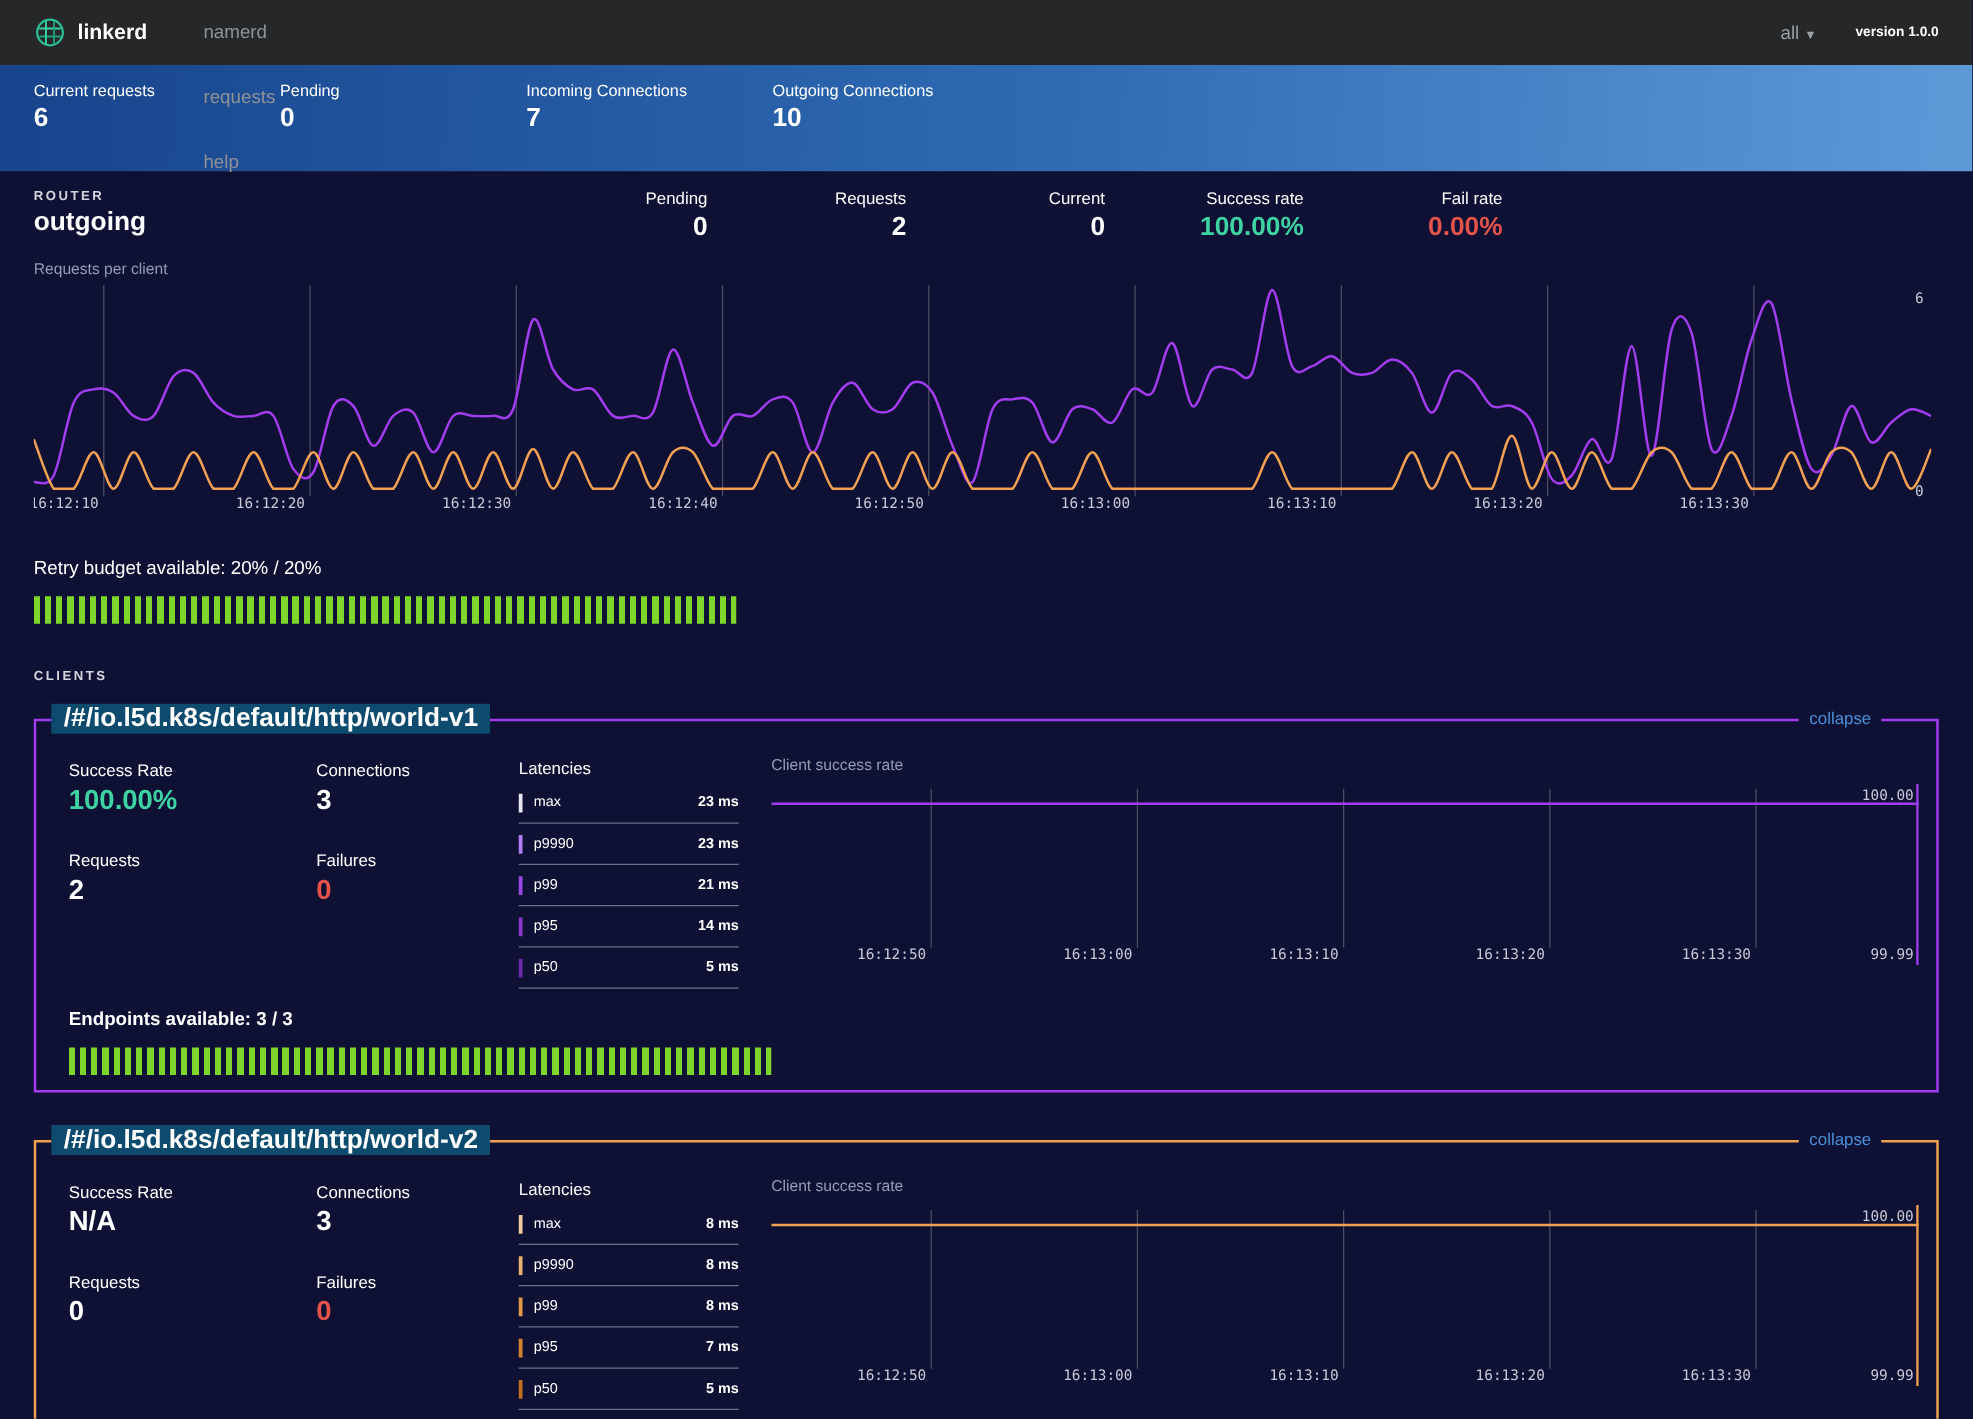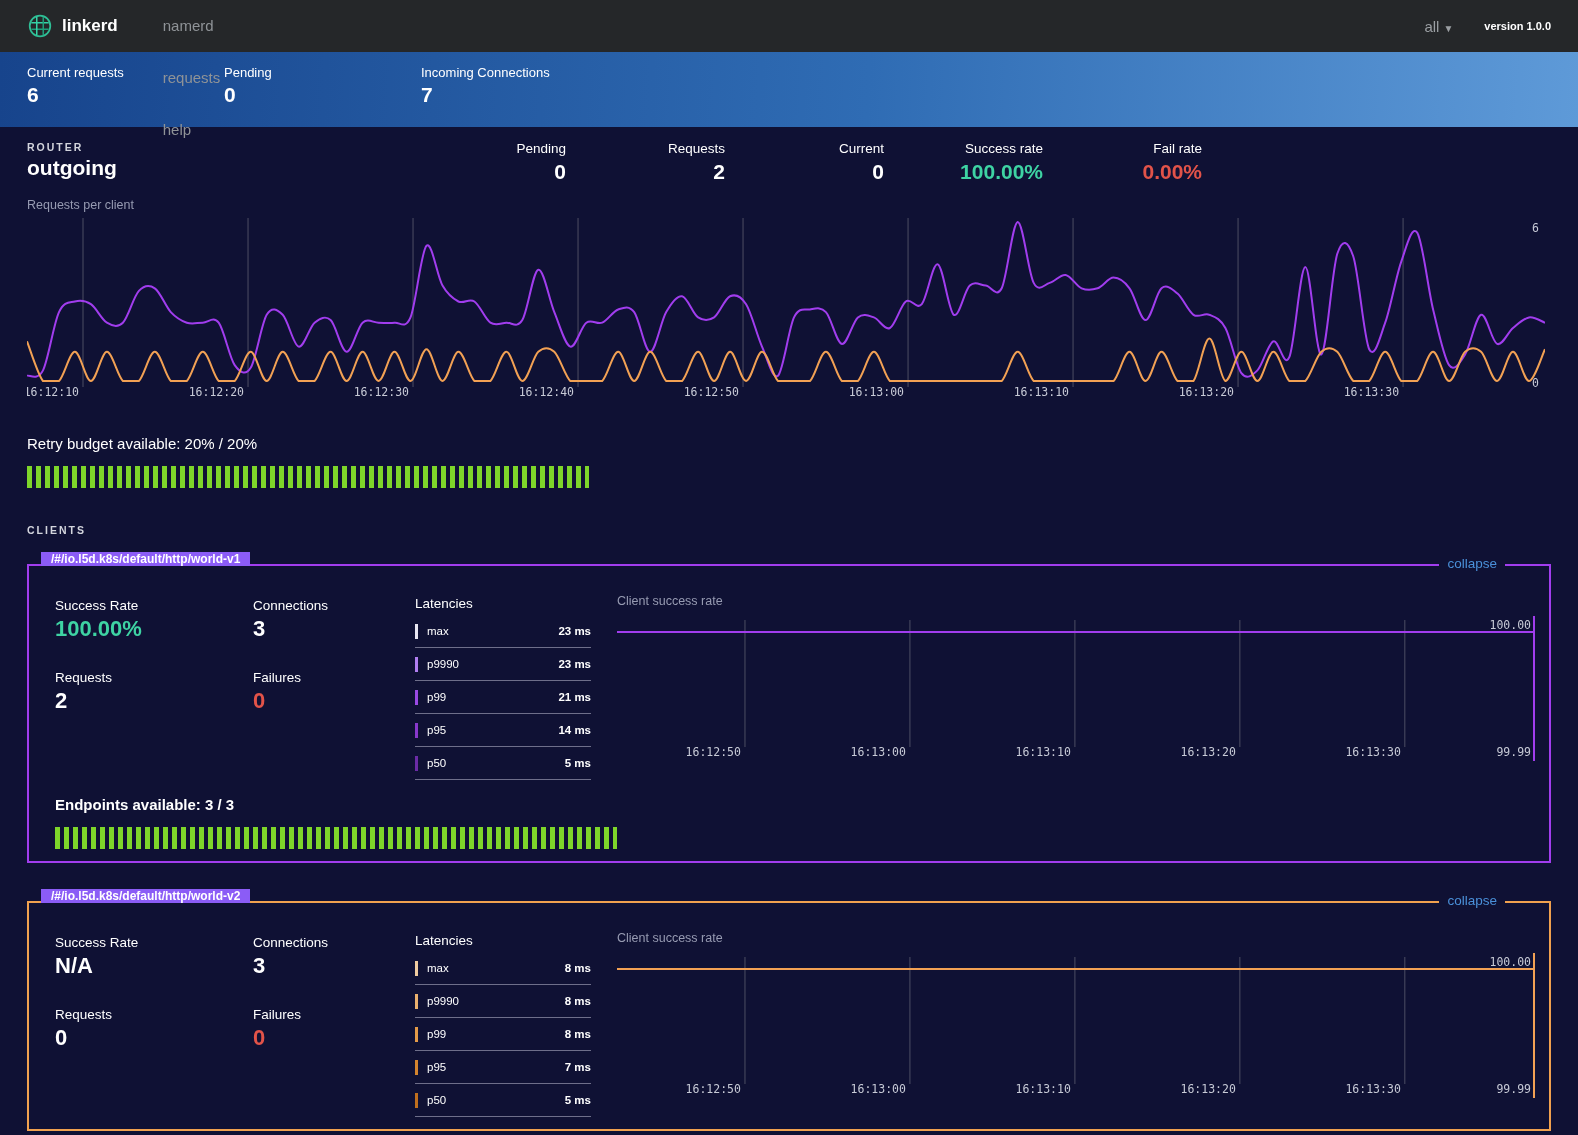--- a/index.html
+++ b/index.html
@@ -13,21 +13,21 @@
   .navbar { height:52px; background:#252729; display:flex; align-items:center; padding:0 27px; }
   .brand { display:flex; align-items:center; gap:9px; cursor:pointer; }
   .brand-name { font-size:17px; font-weight:bold; color:#fff; }
   .nav-items { display:flex; margin-left:24px;flex-direction:column; }
   .nav-item { padding:0 21px; font-size:15px; color:#8f9397; cursor:pointer; line-height:52px; }
   .nav-right { margin-left:auto; display:flex; align-items:center; gap:31px; }
   .ns-select { color:#9b9fa3; font-size:15px; cursor:pointer; }
   .ns-caret { font-size:10px; margin-left:4px; color:#9b9fa3; }
   .version { font-size:11px; font-weight:bold; color:#fff; }
   
-  .overview { height:75px; background:linear-gradient(93deg,#17448c 0%,#2f6cb4 55%,#5e9ad8 100%);
+  .overview { height:85px; background:linear-gradient(93deg,#17448c 0%,#2f6cb4 55%,#5e9ad8 100%);
               display:flex; align-items:flex-start; padding:13px 27px 0; }
   .ov-stat { width:197px; }
   .ov-label { font-size:13px; color:#fff; }
   .ov-value { font-size:21px; font-weight:bold; margin-top:3px; }
   
   .router-head { display:flex; padding:14px 27px 0; }
   .router-title { width:380px; }
   .section-label { font-size:10.5px; font-weight:bold; letter-spacing:2px; color:#d3d5dd; }
   .router-name { font-size:21px; font-weight:bold; margin-top:3px; }
   .router-stats { display:flex; }
@@ -43,22 +43,22 @@
   
   .budget-block { margin:30px 0 0 27px; }
   .budget-text { font-size:15px; }
   .stripe-bar { height:22px; width:562px; margin-top:14px;
     background:repeating-linear-gradient(90deg,#7ed62a 0 5px, rgba(0,0,0,0) 5px 9px); }
   
   .clients-label { margin:36px 0 0 27px; }
   .client-card { position:relative; margin:28px 27px 0; border:2px solid; padding:24px 14px 12px; }
   .card-v1 { border-color:#a13dee; }
   .card-v2 { border-color:#f0a14f; margin-top:38px; }
-  .client-title { position:absolute; top:-14px; left:12px; background:#8b5cf6; padding:0 10px;
-                  font-size:12px; font-weight:bold; }
+  .client-title { position:absolute; top:-14px; left:12px; background:#0c4a6e; padding:0 10px;
+                  font-size:21px; font-weight:bold; }
   .collapse-link { position:absolute; top:-10px; right:44px; background:#0f1134; padding:0 8px;
                    color:#4a90d9; font-size:13.5px; cursor:pointer; }
   .card-body { display:flex; }
   .card-stats { width:372px; display:grid; grid-template-columns:198px 174px; row-gap:28px;
                 align-content:start; padding-left:12px; padding-top:8px; }
   .c-label { font-size:13.5px; }
   .c-value { font-size:22px; font-weight:bold; margin-top:3px; }
   .card-latencies { width:176px; padding-top:6px; }
   .lat-title { font-size:13.5px; margin-bottom:4px; }
   .lat-row { display:flex; align-items:center; height:33px; border-bottom:1px solid rgba(190,190,210,.55); }
@@ -103,20 +103,24 @@
     <div class="ov-label">Current requests</div>
     <div class="ov-value">6</div>
   </div>
   <div class="ov-stat">
     <div class="ov-label">Pending</div>
     <div class="ov-value">0</div>
   </div>
   <div class="ov-stat">
     <div class="ov-label">Incoming Connections</div>
     <div class="ov-value">7</div>
+  </div>
+  <div class="ov-stat">
+    <div class="ov-label">Outgoing Connections</div>
+    <div class="ov-value">10</div>
   </div>
 </div>
 
 <div class="router-head">
   <div class="router-title">
     <div class="section-label">ROUTER</div>
     <div class="router-name">outgoing</div>
   </div>
   <div class="router-stats">
     <div class="r-stat">

